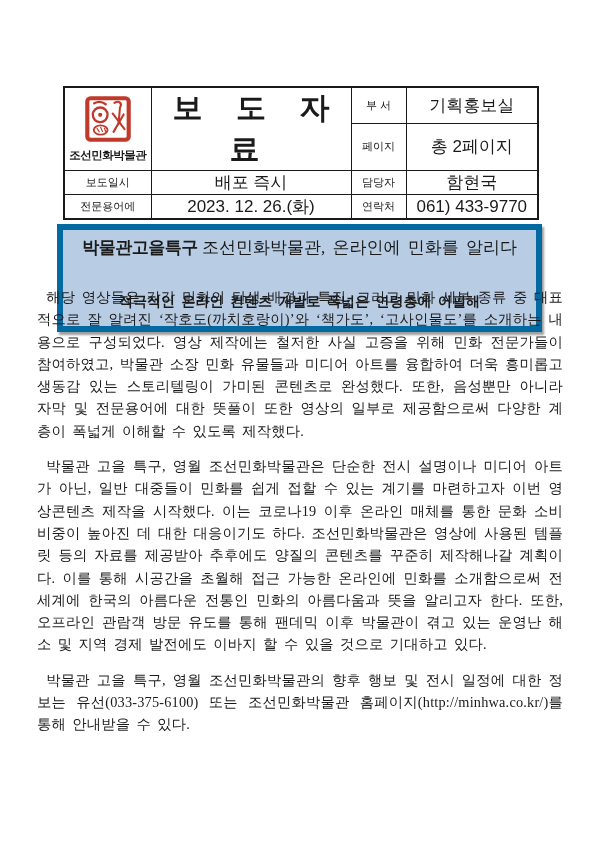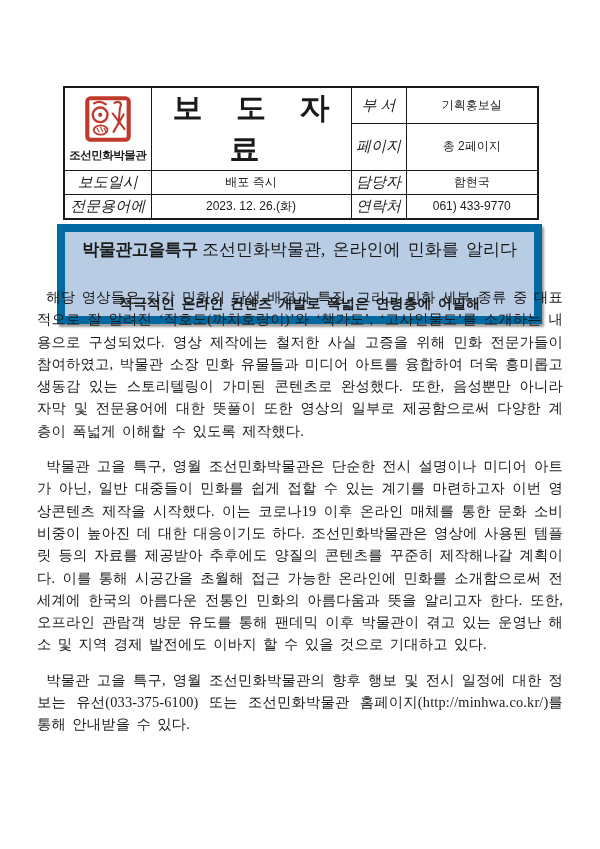--- a/index.html
+++ b/index.html
@@ -32,42 +32,41 @@
   .doc-title {
     width:200px;
     font-weight:bold; font-size:30px;
     letter-spacing:13px; text-indent:13px;
     font-family:"Liberation Serif", serif;
     margin-left:40px;
   }
   .cell-lbl {
     width:55px;
     font-family:"Liberation Sans", sans-serif;
-    font-size:15px;
-    font-style:italic;
+    font-size:11px;
   }
   .cell-val {
     width:132px;
     font-family:"Liberation Sans", sans-serif;
-    font-size:12px;
+    font-size:17px;
   }
   .row-a { height:32px; }
   .row-b { height:42px; }
   .row-c { height:24px; }
   .row-d { height:24px; }
 
   
   .headline {
     position:absolute; left:57px; top:224px; width:485px;
     box-sizing:border-box;
     background:#b8cce4;
-    border:8px solid #0369a1;
+    border:6px solid #0369a1;
     box-shadow:2px 3px 2px #9f9f9f;
     text-align:center;
-    padding:6px 4px 2px;
+    padding:6px 4px 14px;
   }
   .headline-line1 { font-size:17px; line-height:24px; white-space:nowrap; }
   .headline-badge {
     font-family:"Liberation Sans", sans-serif;
     font-weight:bold; letter-spacing:-0.5px;
   }
   .headline-main { font-family:"Liberation Serif", serif; word-spacing:3px; }
   .headline-line2 {
     font-family:"Liberation Serif", serif;
     font-weight:bold; font-size:14px; line-height:20px;

